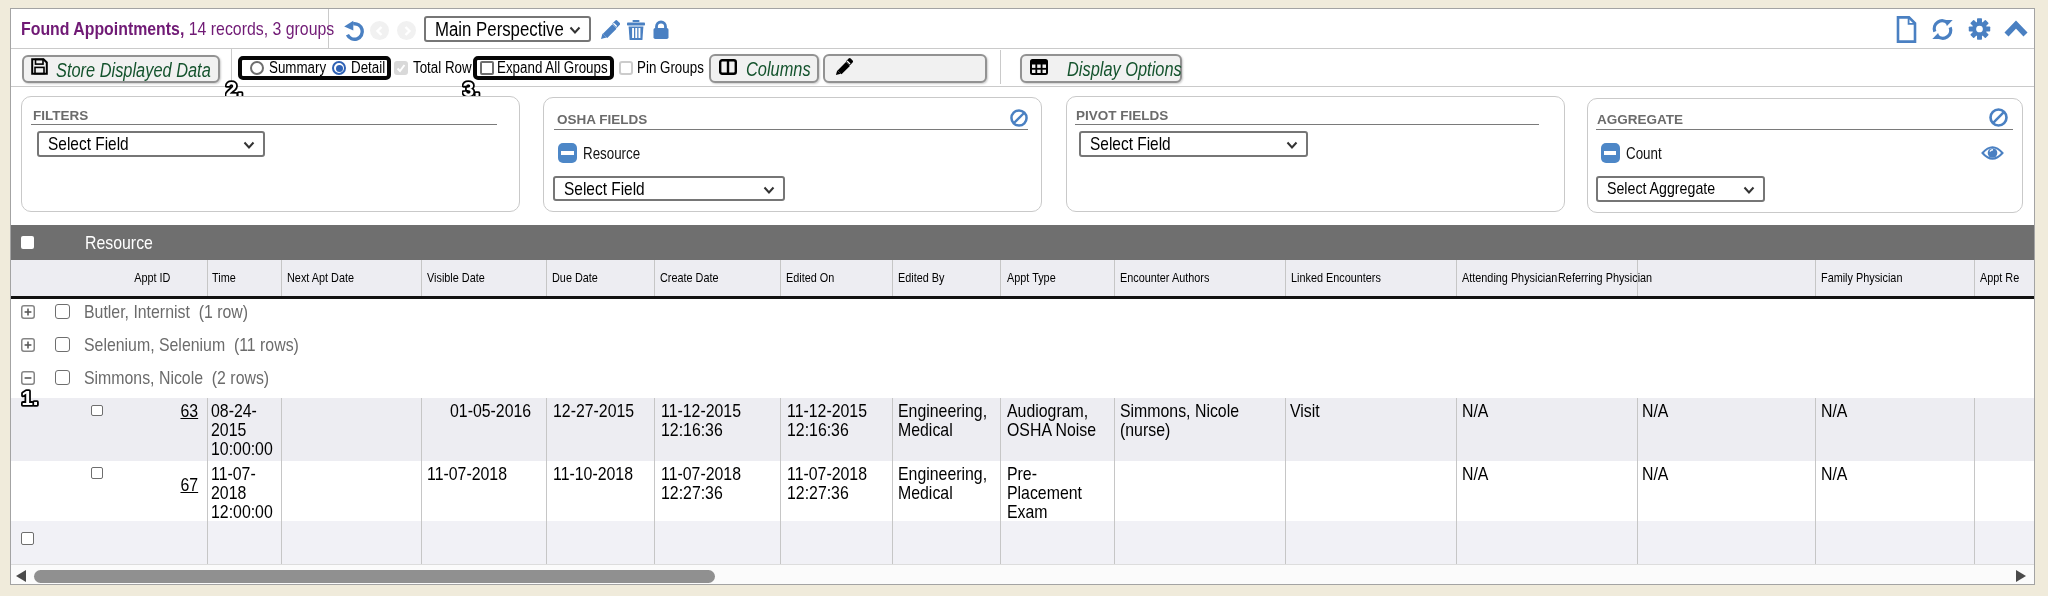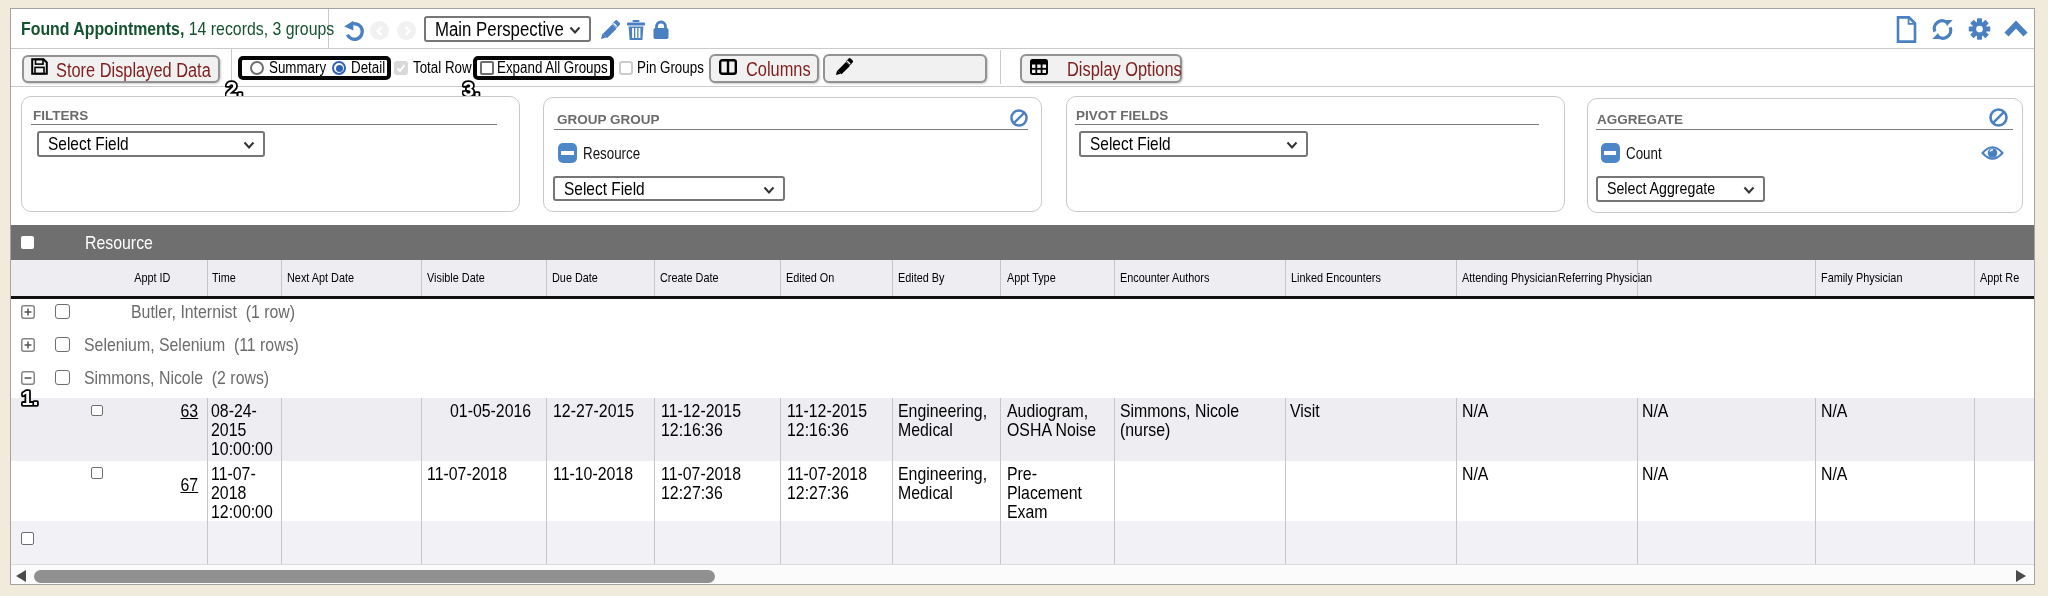--- a/index.html
+++ b/index.html
@@ -1,19 +1,19 @@
 <!DOCTYPE html>
 <html><head><meta charset="utf-8"><style>
 html,body{margin:0;padding:0;}
 body{width:2048px;height:596px;background:#f0ebdb;font-family:"Liberation Sans",sans-serif;position:relative;overflow:hidden;}
 .abs{position:absolute;}
 .nr{display:inline-block;vertical-align:top;transform:scaleX(0.835);transform-origin:0 50%;white-space:nowrap;}
 .nrb{display:inline-block;vertical-align:top;transform:scaleX(0.84);transform-origin:0 50%;white-space:nowrap;}
 .btn{position:absolute;background:#f1f1f1;border:2px solid #929292;border-radius:6px;box-shadow:1px 1px 2px rgba(0,0,0,.2);}
-.btxt{position:absolute;font-size:19.5px;color:#7f1d1d;line-height:30px;}
+.btxt{position:absolute;font-size:19.5px;color:#14532d;line-height:30px;font-style:italic;}
 .lbl{position:absolute;font-size:16px;color:#000;height:23px;line-height:23px;}
 .card{position:absolute;background:#fff;border:1px solid #c9c9c9;border-radius:10px;}
 .chead{position:absolute;font-size:13.5px;font-weight:bold;color:#6b6b6b;white-space:nowrap;line-height:14px;}
 .hul{position:absolute;height:0;border-top:1px solid #7a7a7a;}
 .sel{position:absolute;background:#fff;border:2px solid #767676;border-radius:3px;box-sizing:border-box;}
 .sel span.tx{position:absolute;left:9px;top:0;bottom:0;display:flex;align-items:center;font-size:18.5px;color:#000;}
 .sel.big span.tx{font-size:20px;}
 .chev{position:absolute;right:8px;top:50%;margin-top:-5px;width:12px;height:12px;}
 .cb{position:absolute;background:#fff;border:2px solid #6e6e6e;border-radius:3px;box-sizing:border-box;}
 .vsep{position:absolute;width:0;border-left:1px solid #cacaca;}
@@ -24,21 +24,21 @@
 .grow{position:absolute;left:84px;height:33px;line-height:33px;font-size:19px;color:#6b6b6b;}
 .annbox{position:absolute;border:4px solid #060606;border-radius:5px;}
 </style></head><body>
 
 <div class="abs" style="left:10px;top:8px;width:2025px;height:577px;background:#fff;border:1px solid #a3a3a3;box-sizing:border-box;"></div>
 <div class="hsep" style="left:11px;top:48px;width:2023px;"></div>
 <div class="hsep" style="left:11px;top:86px;width:2023px;"></div>
 <div class="vsep" style="left:328px;top:9px;height:39px;"></div>
 <div class="vsep" style="left:231px;top:49px;height:36px;"></div>
 <div class="vsep" style="left:1000px;top:50px;height:34px;"></div>
-<div class="abs" style="left:21px;top:9px;height:26px;line-height:40px;font-size:19px;color:#14532d;"><span class="nr"><b>Found Appointments,</b> 14 records, 3 groups</span></div>
+<div class="abs" style="left:21px;top:9px;height:26px;line-height:40px;font-size:19px;color:#701a75;"><span class="nr"><b>Found Appointments,</b> 14 records, 3 groups</span></div>
 <svg class="abs" style="left:342px;top:19px;" width="24" height="23" viewBox="0 0 24 23">
 <path d="M10.65 4.32 A 7.8 7.8 0 1 1 4.93 15.3" fill="none" stroke="#4a80c2" stroke-width="3.4" transform="translate(0.5 0.5)"></path>
 <path d="M2.2 7.6 L11.3 1.7 L11.3 11.4 Z" fill="#4a80c2"></path>
 </svg>
 <div class="abs" style="left:370px;top:21px;width:19px;height:19px;border-radius:50%;background:#f1f1f1;"></div>
 <div class="abs" style="left:397px;top:21px;width:19px;height:19px;border-radius:50%;background:#f1f1f1;"></div>
 <svg class="abs" style="left:374.5px;top:25.5px;" width="10" height="10" viewBox="0 0 10 10">
     <path d="M6.5 1 L2.5 5 L6.5 9" fill="none" stroke="#fff" stroke-width="2.4"></path>
   </svg>
 <svg class="abs" style="left:401.5px;top:25.5px;" width="10" height="10" viewBox="0 0 10 10">
@@ -156,21 +156,21 @@
 <div class="hul" style="left:31px;top:124px;width:466px;"></div>
 <div class="sel" style="left:37px;top:131px;width:228px;height:26px;">
     <span class="tx" style="">
       <span class="nr">Select Field</span>
     </span>
     <svg class="chev" viewBox="0 0 12 12" width="12" height="12">
       <path d="M1.5 3.5 L6 8.5 L10.5 3.5" fill="none" stroke="#333" stroke-width="2"></path>
     </svg>
   </div>
 <div class="card" style="left:543px;top:97px;width:499px;height:115px;box-sizing:border-box;"></div>
-<div class="chead" style="left:557px;top:113px;">GROUP GROUP</div>
+<div class="chead" style="left:557px;top:113px;">OSHA FIELDS</div>
 <div class="hul" style="left:554px;top:129px;width:474px;"></div>
 <svg class="abs" style="left:1010px;top:109px;" width="18" height="18" viewBox="0 0 20 20">
 <circle cx="10" cy="10" r="8.4" fill="none" stroke="#4a80c2" stroke-width="2.8"></circle>
 <line x1="4.4" y1="15.6" x2="15.6" y2="4.4" stroke="#4a80c2" stroke-width="2.6"></line>
 </svg>
 <div class="abs" style="left:558px;top:143px;width:19px;height:20px;border-radius:5px;background:#4d87c7;"></div>
 <div class="abs" style="left:561px;top:151px;width:12.5px;height:4px;background:#fff;"></div>
 <div class="abs" style="left:583px;top:144px;height:20px;line-height:20px;font-size:16px;color:#111;"><span class="nr">Resource</span></div>
 <div class="sel" style="left:553px;top:176px;width:232px;height:25px;">
     <span class="tx" style="">
@@ -247,21 +247,21 @@
 <div class="colsep" style="left:1456px;top:260px;height:36px;"></div>
 <div class="colsep" style="left:1636.5px;top:260px;height:36px;"></div>
 <div class="colsep" style="left:1815px;top:260px;height:36px;"></div>
 <div class="colsep" style="left:1974px;top:260px;height:36px;"></div>
 <svg class="abs" style="left:21px;top:304.5px;" width="14" height="14" viewBox="0 0 14 14">
 <rect x="0.75" y="0.75" width="12.5" height="12.5" rx="2.2" fill="#fff" stroke="#858585" stroke-width="1.5"></rect>
 <line x1="3.6" y1="7" x2="10.4" y2="7" stroke="#5a5a5a" stroke-width="1.6"></line>
     <line x1="7" y1="3.6" x2="7" y2="10.4" stroke="#5a5a5a" stroke-width="1.6"></line>
   </svg>
 <div class="cb" style="left:55px;top:304.0px;width:15px;height:15px;border-radius:3px;border-width:1.5px;"></div>
-<div class="grow" style="top:295px;margin-left:47px;"><span class="nr">Butler, Internist&nbsp; (1 row)</span></div>
+<div class="grow" style="top:295px;"><span class="nr">Butler, Internist&nbsp; (1 row)</span></div>
 <svg class="abs" style="left:21px;top:337.5px;" width="14" height="14" viewBox="0 0 14 14">
 <rect x="0.75" y="0.75" width="12.5" height="12.5" rx="2.2" fill="#fff" stroke="#858585" stroke-width="1.5"></rect>
 <line x1="3.6" y1="7" x2="10.4" y2="7" stroke="#5a5a5a" stroke-width="1.6"></line>
     <line x1="7" y1="3.6" x2="7" y2="10.4" stroke="#5a5a5a" stroke-width="1.6"></line>
   </svg>
 <div class="cb" style="left:55px;top:337.0px;width:15px;height:15px;border-radius:3px;border-width:1.5px;"></div>
 <div class="grow" style="top:328px;"><span class="nr">Selenium, Selenium&nbsp; (11 rows)</span></div>
 <svg class="abs" style="left:21px;top:370.5px;" width="14" height="14" viewBox="0 0 14 14">
 <rect x="0.75" y="0.75" width="12.5" height="12.5" rx="2.2" fill="#fff" stroke="#858585" stroke-width="1.5"></rect>
 <line x1="3.6" y1="7" x2="10.4" y2="7" stroke="#5a5a5a" stroke-width="1.6"></line>

